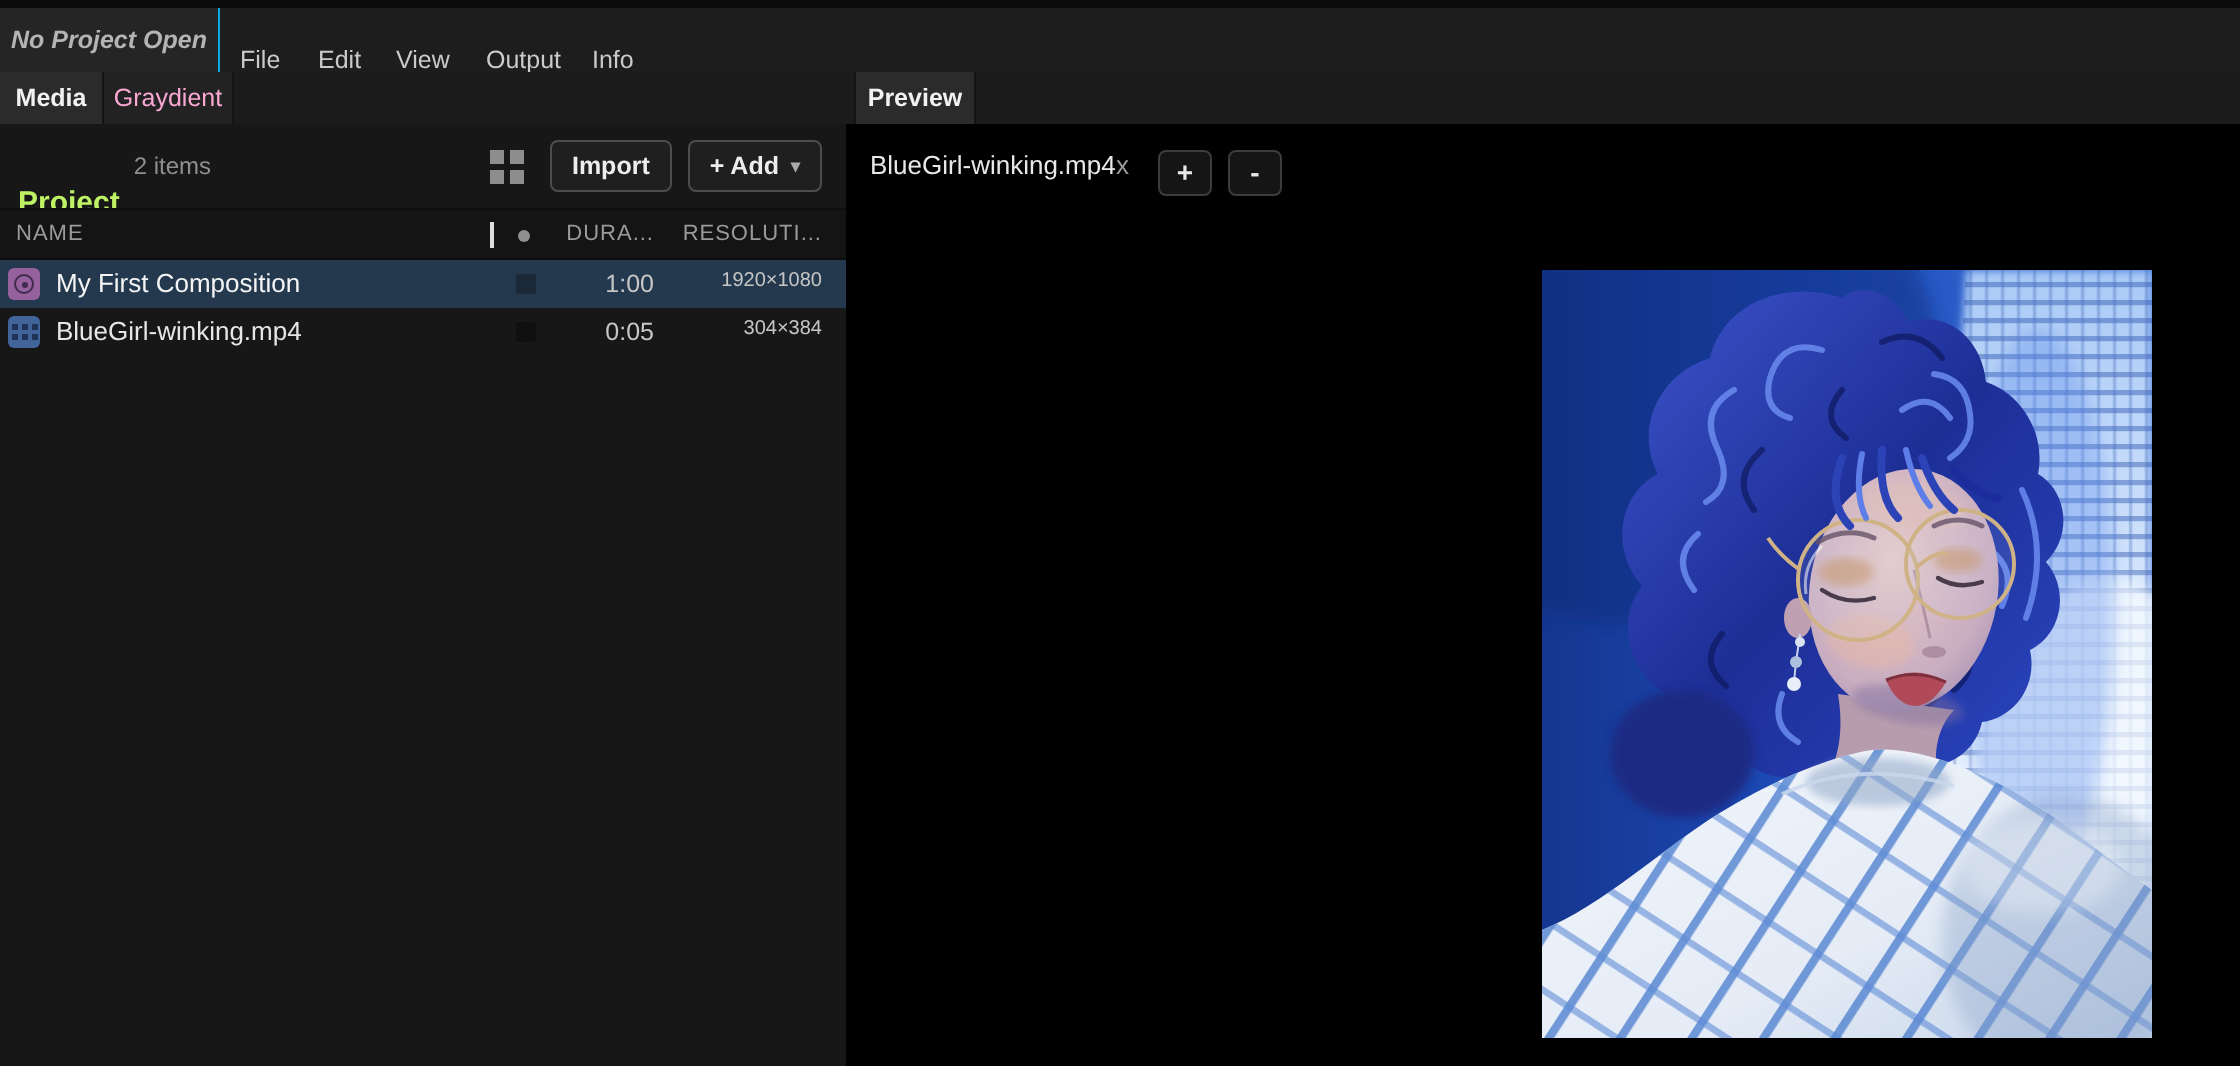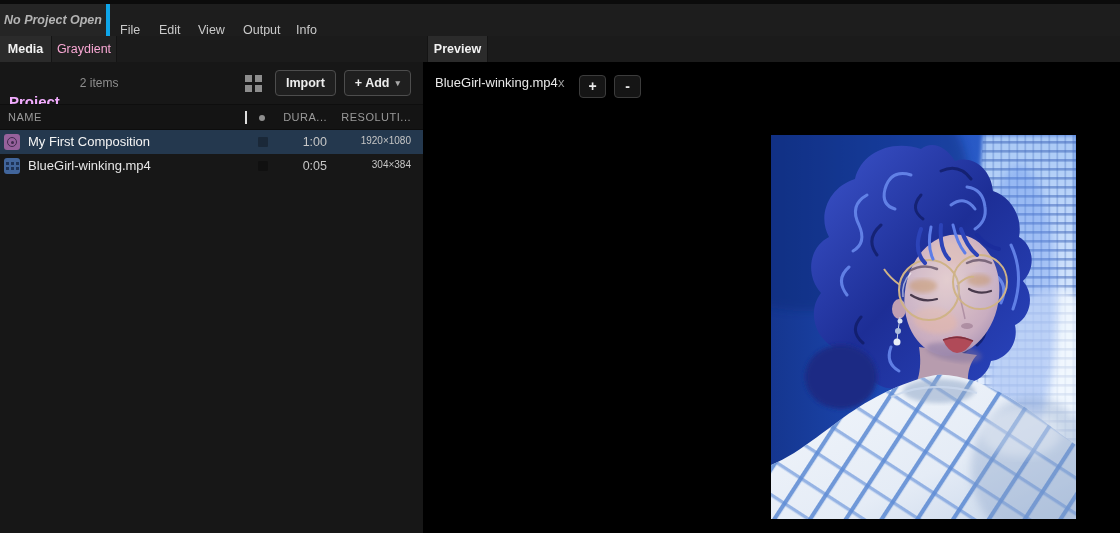--- a/index.html
+++ b/index.html
@@ -4,21 +4,21 @@
 <style>
   * { box-sizing: border-box; margin: 0; padding: 0; }
   html,body { width:1120px; height:533px; background:#000; overflow:hidden;
     font-family:"Liberation Sans", sans-serif; }
   .stage { position:relative; width:1120px; height:533px; background:#000; }
 
   
   .top-strip { position:absolute; left:0; top:0; width:1120px; height:4px; background:#0b0b0b; }
   .menubar { position:absolute; left:0; top:4px; width:1120px; height:32px; background:#1d1d1d; }
   .project-state-box { position:absolute; left:0; top:0; width:110px; height:32px;
-    background:#252525; border-right:4px solid #0ea5e9; display:flex; align-items:center; justify-content:center; }
+    background:#252525; border-right:1px solid #0ea5e9; display:flex; align-items:center; justify-content:center; }
   .project-state-box span { font-style:italic; font-weight:bold; font-size:12.5px; color:#b4b4b4; }
   .menu-item { position:absolute; top:0; height:32px; line-height:32px; font-size:12.5px; color:#cacaca; padding:10px 4px; cursor:default; }
   .mi-file   { left:116px; }
   .mi-edit   { left:155px; }
   .mi-view   { left:194px; }
   .mi-output { left:239px; }
   .mi-info   { left:292px; }
 
   .tabbar { position:absolute; left:0; top:36px; width:1120px; height:26px; background:#1b1b1b; }
   .tab { position:absolute; top:0; height:26px; line-height:26px; text-align:center;
@@ -26,22 +26,22 @@
   .tab.active { background:#2b2b2b; color:#f2f2f2; font-weight:bold; }
   .tab-media     { left:0;    width:52px; }
   .tab-graydient { left:52px; width:65px; }
   .tab-downloads { left:117px; width:95px; }
   .tab-preview   { left:427px; width:61px; border-left:1px solid #141414; }
 
   
   .left-panel { position:absolute; left:0; top:62px; width:424px; height:471px;
     background:#171717; border-right:1px solid #000; }
   .project-header { position:relative; height:42px; display:flex; align-items:center; padding:0 12px 0 9px; }
-  .project-title { font-size:15px; font-weight:bold; color:#f0abfc;margin-top:36px; }
-  .project-count { font-size:12px; color:#8f8f8f; margin-left:20px; }
+  .project-title { font-size:15px; font-weight:bold; color:#bef264;margin-top:36px; }
+  .project-count { font-size:12px; color:#8f8f8f; margin-left:7px; }
   .ph-spacer { flex:1; }
   .grid-view-btn { width:17px; height:17px; display:grid; grid-template-columns:7px 7px;
     grid-template-rows:7px 7px; gap:3px; margin-right:13px; cursor:pointer; }
   .grid-view-btn i { background:#8d8d8d; }
   .btn { height:26px; border:1px solid #4d4d4d; border-radius:4px; background:#1f1f1f;
     color:#ededed; font-weight:bold; font-size:12.5px; padding:0 10px; display:flex;
     align-items:center; cursor:pointer; }
   .btn-add { margin-left:8px; }
   .btn-add .caret { font-size:9px; color:#a9a9a9; margin-left:6px; }
 

